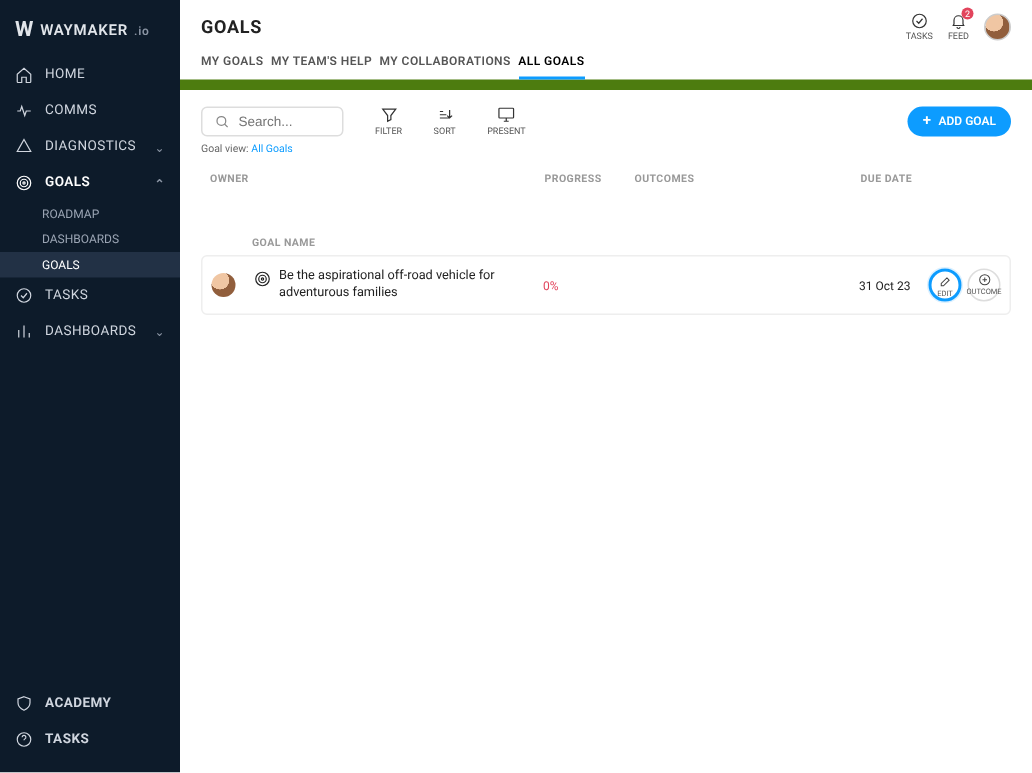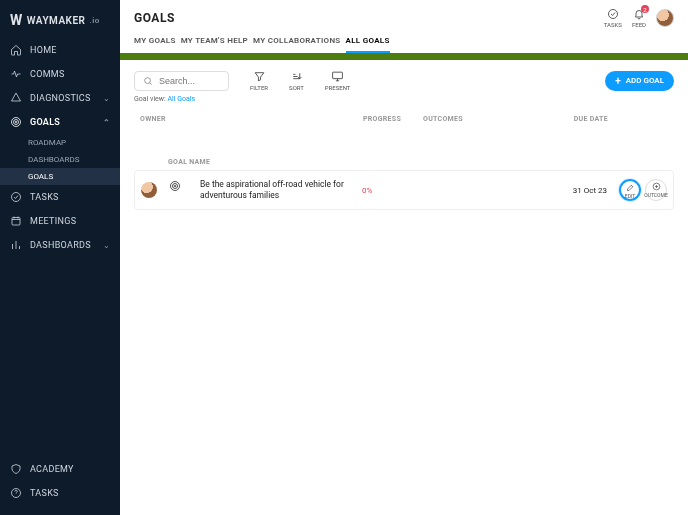--- a/index.html
+++ b/index.html
@@ -8,21 +8,21 @@
 .sidebar { width: 120px; background: #0d1b2a; color: #e1e5ea; display: flex; flex-direction: column; padding-top: 8px; }
 .logo { display: flex; align-items: center; gap: 4px; padding: 4px 10px 10px 10px; font-weight: 600; font-size: 10px; letter-spacing: .5px; }
 .logo .wm { font-size: 14px; font-weight: 700; }
 .logo .io { color: #8a94a3; font-size: 8px; }
 .nav { flex: 1; }
 .nav-item { display: flex; align-items: center; gap: 8px; padding: 6px 10px; font-size: 9px; letter-spacing: .3px; cursor: pointer; color: #d0d6df; }
 .nav-item .chev { margin-left: auto; font-size: 8px; color: #8a94a3; }
 .nav-item.active { font-weight: 600; color: #fff; }
 .nav-sub { padding: 4px 0 4px 28px; font-size: 8px; color: #9aa4b3; cursor: pointer; }
 .nav-sub.selected { background: #223145; color: #fff; }
-.nav-bottom { margin-top: auto; padding-bottom: 10px; }
+.nav-bottom { margin-top: auto; padding-bottom: 10px; font-weight: bold; }
 .ic { width: 12px; height: 12px; display: inline-flex; align-items: center; justify-content: center; }
 .ic svg { width: 12px; height: 12px; stroke: currentColor; fill: none; stroke-width: 1.6; }
 .main { flex: 1; background: #fff; display: flex; flex-direction: column; }
 .topbar { display: flex; align-items: center; padding: 8px 14px 0 14px; }
 .page-title { font-size: 12px; font-weight: 700; letter-spacing: .5px; }
 .topbar-right { margin-left: auto; display: flex; align-items: center; gap: 10px; }
 .tb-item { display: flex; flex-direction: column; align-items: center; gap: 1px; font-size: 6px; color: #555; cursor: pointer; position: relative; }
 .tb-item .ic svg { width: 14px; height: 14px; stroke: #333; }
 .badge { position: absolute; top: -3px; right: -3px; background: #e2445c; color: #fff; width: 8px; height: 8px; border-radius: 4px; font-size: 6px; display: flex; align-items: center; justify-content: center; }
 .avatar { width: 18px; height: 18px; border-radius: 50%; background: radial-gradient(circle at 35% 30%, #f0c6a3 0 40%, #915e3c 41% 100%); border: 1px solid #ccc; }
@@ -42,21 +42,21 @@
 .grid { padding: 0 14px; }
 .ghead { display: flex; font-size: 7px; color: #999; letter-spacing: .3px; padding: 4px 6px; text-transform: uppercase; font-weight: bold; }
 .col-owner { width: 28px; }
 .col-name { flex: 1.6; margin-top: 43px; }
 .col-prog { width: 60px; }
 .col-out { width: 130px; }
 .col-due { width: 55px; text-align: right; }
 .col-act { width: 60px; }
 .row { display: flex; align-items: center; border: 1px solid #eee; border-radius: 4px; padding: 8px 6px; font-size: 8.5px; }
 .row .avatar2 { width: 16px; height: 16px; border-radius: 50%; background: radial-gradient(circle at 35% 30%, #f0c6a3 0 40%, #915e3c 41% 100%); }
-.row .gname { flex: 1.6; display: flex; align-items: flex-start; gap: 19px; padding-right: 8px; justify-content: space-between; }
+.row .gname { flex: 1.6; display: flex; align-items: flex-start; gap: 5px; padding-right: 8px; justify-content: space-between; }
 .row .gname .target { width: 12px; height: 12px; flex-shrink: 0; margin-top: 1px; }
 .row .gtext { line-height: 1.25; }
 .row .prog { width: 60px; color: #e2445c; font-size: 8px; }
 .row .out { width: 130px; }
 .row .due { width: 55px; text-align: right; font-size: 8px; white-space: nowrap; }
 .row .acts { width: 60px; display: flex; gap: 4px; justify-content: flex-end; }
 .actbtn { display: flex; flex-direction: column; align-items: center; gap: 1px; font-size: 5px; color: #555; cursor: pointer; border: 1px solid #ddd; border-radius: 50%/50%; width: 22px; height: 22px; padding-top: 2px; }
 .actbtn svg { width: 9px; height: 9px; stroke: #444; fill: none; stroke-width: 1.8; }
 .actbtn.hl { border: 2px solid #0d9cff; border-radius: 50%; box-shadow: 0 0 0 1px rgba(13,156,255,.15); }
 </style>
@@ -115,29 +115,20 @@
             <svg viewBox="0 0 24 24">
               <circle cx="12" cy="12" r="9"></circle>
               <path d="M8 12l3 3 5-6"></path>
             </svg>
           </span>
         <span>TASKS</span>
       </div>
       <div class="nav-item">
         <span class="ic">
             <svg viewBox="0 0 24 24">
-              <rect x="4" y="5" width="16" height="15" rx="2"></rect>
-              <path d="M4 9h16M8 3v4M16 3v4"></path>
-            </svg>
-          </span>
-        <span>MEETINGS</span>
-      </div>
-      <div class="nav-item">
-        <span class="ic">
-            <svg viewBox="0 0 24 24">
               <path d="M5 20V10M12 20V4M19 20v-6"></path>
             </svg>
           </span>
         <span>DASHBOARDS</span>
         <span class="chev">⌄</span>
       </div>
     </nav>
     <div class="nav-bottom">
       <div class="nav-item">
         <span class="ic">

